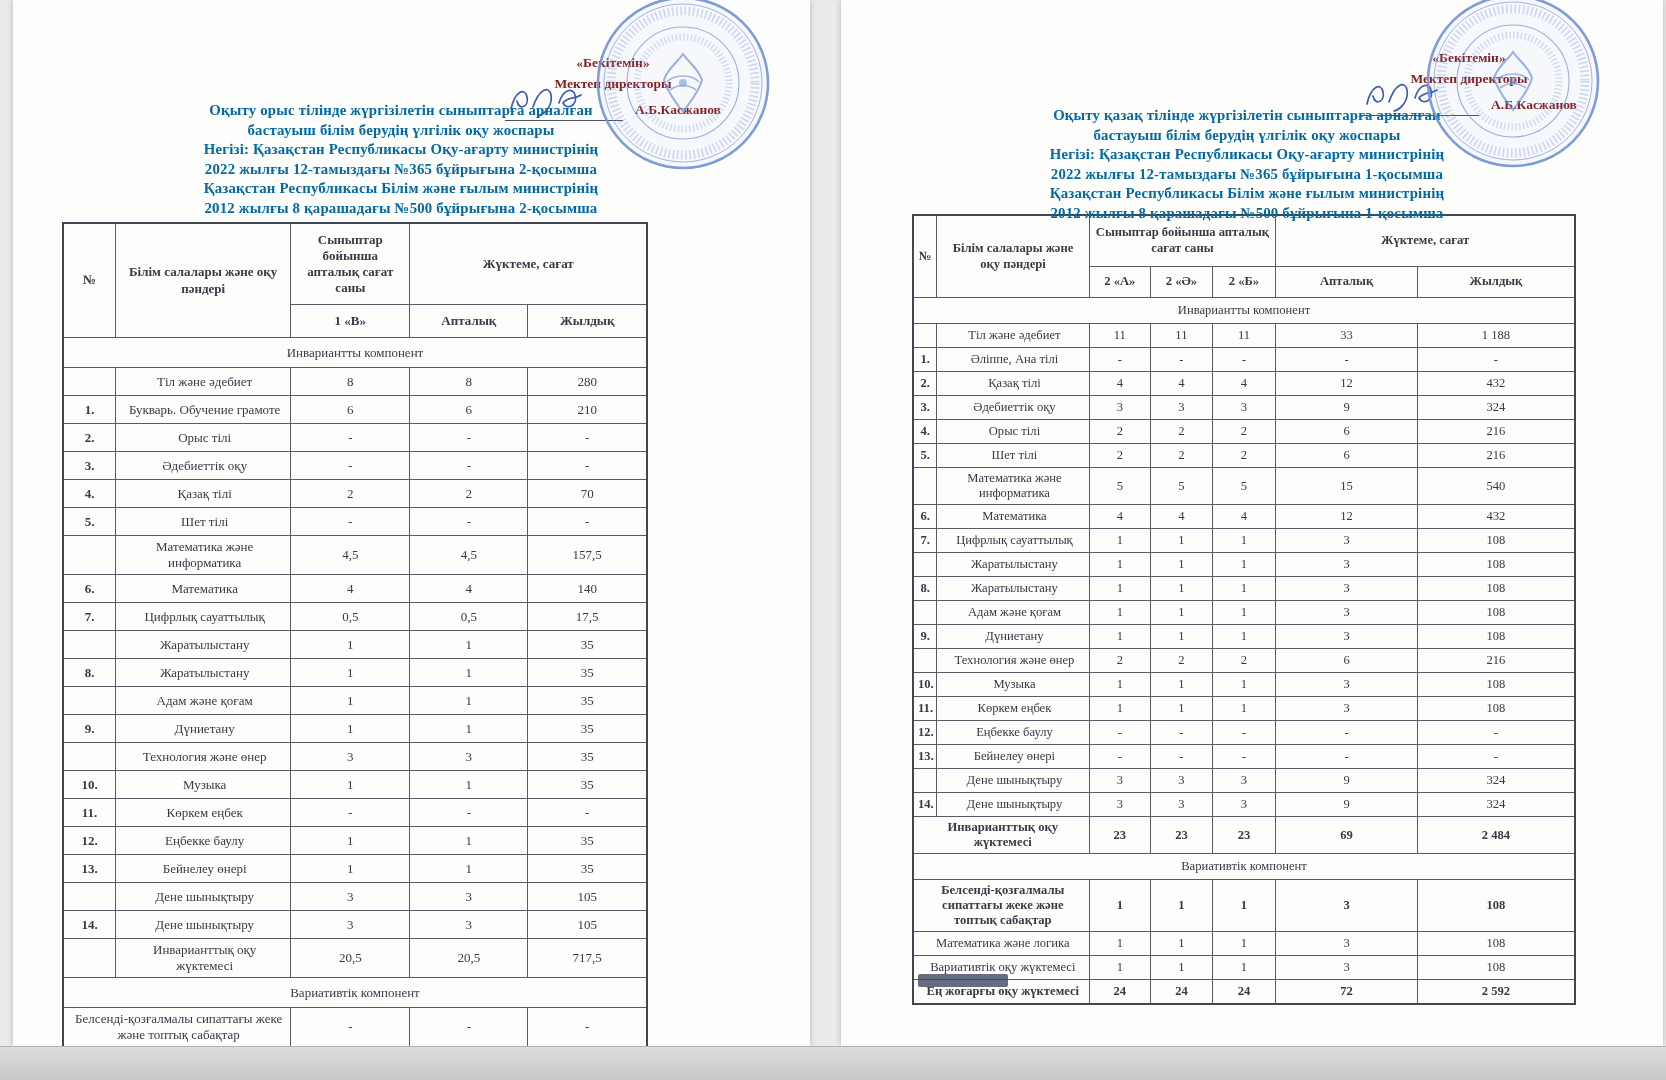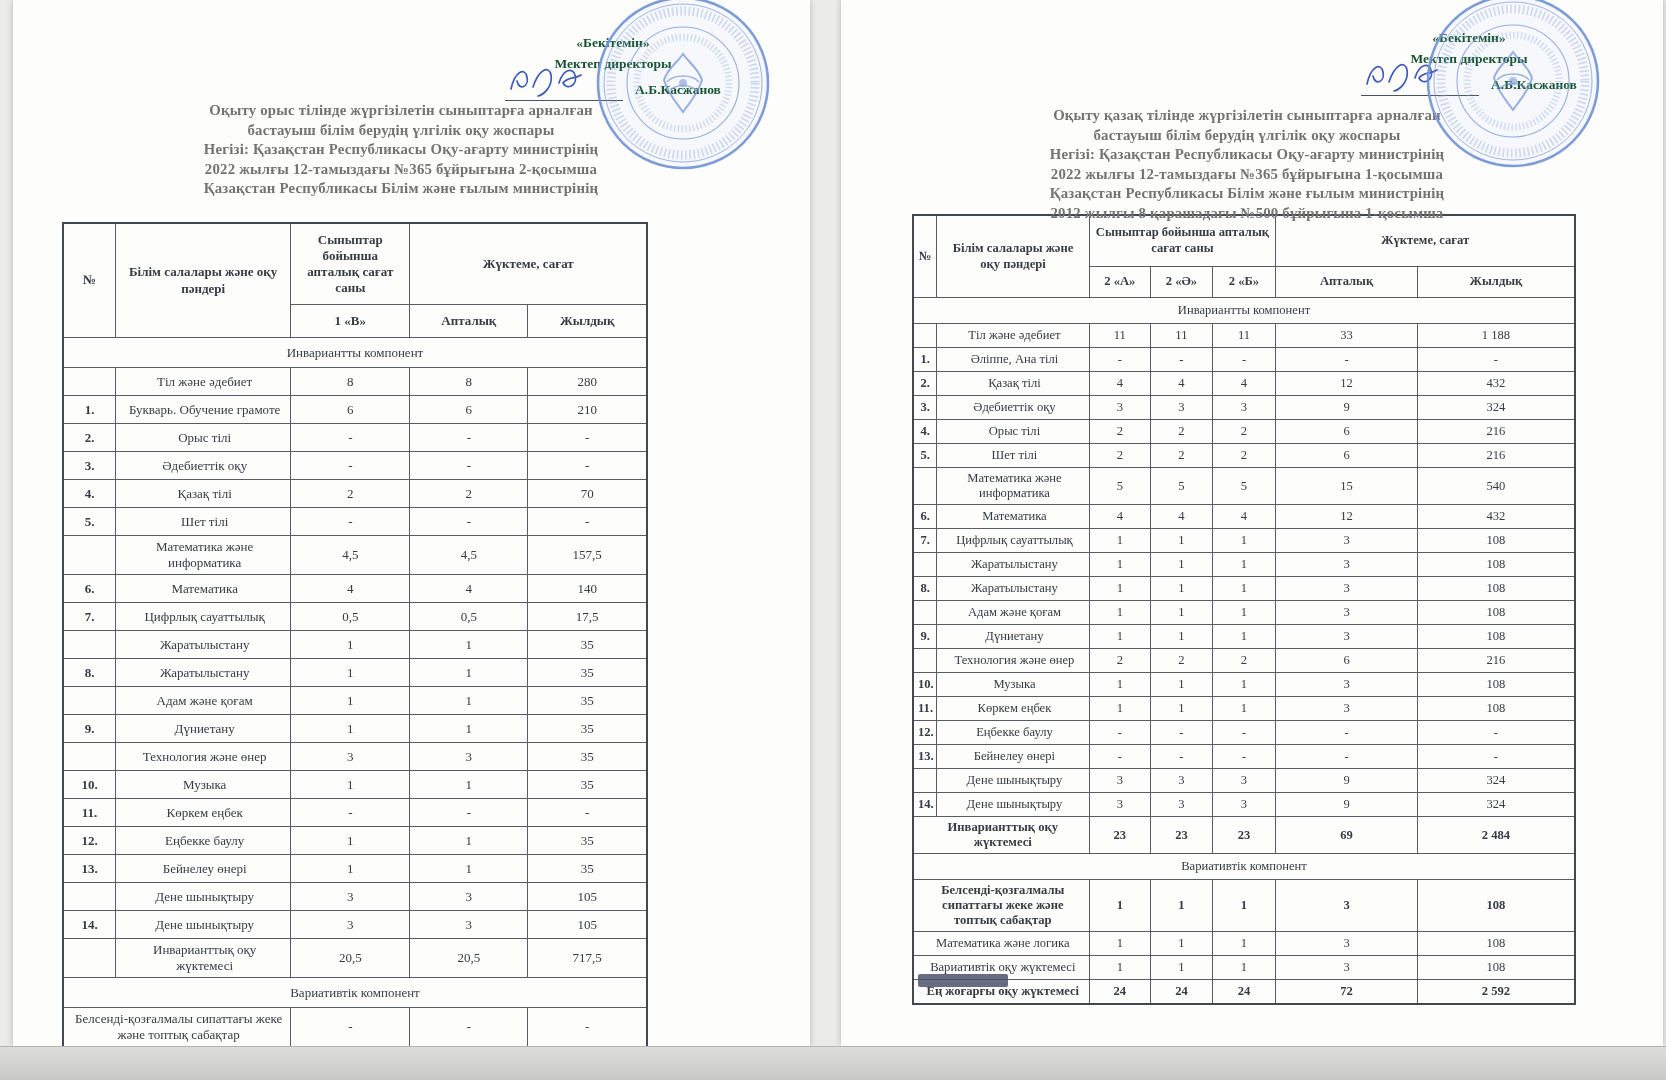--- a/index.html
+++ b/index.html
@@ -9,32 +9,32 @@
     font-family:"Liberation Serif","DejaVu Serif",serif;
   }
   .bottom-bar{position:absolute;left:0;right:0;top:1046px;height:34px;
     background:linear-gradient(#dddddb,#c7c7c5);border-top:1px solid #b2b2b0;}
   .page{position:absolute;top:0;height:1046px;background:#fdfdfc;
     box-shadow:0 0 6px rgba(80,80,80,.35);}
   .page.left{left:13px;width:797px;}
   .page.right{left:841px;width:822px;}
 
   
-  .approval{position:absolute;font-weight:bold;font-size:13.5px;color:#14532d;
-    text-align:center;line-height:1.55;z-index:2;}
+  .approval{position:absolute;font-weight:bold;font-size:13.5px;color:#7f1d1d;
+    text-align:center;line-height:1.55;z-index:2;margin-top:20px;}
   .page.left  .approval{left:440px;top:33px;width:320px;}
   .page.right .approval{left:468px;top:28px;width:320px;}
   .sig-row{display:flex;align-items:flex-end;justify-content:center;gap:12px;
     margin-top:4px;position:relative;height:22px;}
   .sig-line{display:inline-block;width:118px;border-bottom:1.3px solid #4c5160;}
   .sig-svg{position:absolute;left:52px;top:-16px;}
 
   
   .title{position:absolute;text-align:center;font-weight:bold;font-size:14.8px;
-    line-height:1.32;color:#737373;letter-spacing:.2px;z-index:2;}
+    line-height:1.32;color:#0369a1;letter-spacing:.2px;z-index:2;}
   .page.left  .title{left:85px;top:101px;width:606px;}
   .page.right .title{left:116px;top:106px;width:580px;}
 
   
   .seal{position:absolute;z-index:3;opacity:.92;pointer-events:none;}
   .page.left  .seal{left:581px;top:-6px;}
   .page.right .seal{left:583px;top:-8px;}
 
   
   table.doc-table{border-collapse:collapse;position:absolute;table-layout:fixed;
@@ -77,20 +77,21 @@
       </svg>
     </div>
   </div>
 
   <div class="title">
     <div>Оқыту орыс тілінде жүргізілетін сыныптарға арналған</div>
     <div>бастауыш білім берудің үлгілік оқу жоспары</div>
     <div>Негізі: Қазақстан Республикасы Оқу-ағарту министрінің</div>
     <div>2022 жылғы 12-тамыздағы №365 бұйрығына 2-қосымша</div>
     <div>Қазақстан Республикасы Білім және ғылым министрінің</div>
+    <div>2012 жылғы 8 қарашадағы №500 бұйрығына 2-қосымша</div>
   </div>
 
   <svg class="seal" width="178" height="178" viewBox="0 0 178 178">
     <circle cx="89" cy="89" r="85" fill="rgba(116,149,214,0.06)" stroke="#7495d6" stroke-width="2.6"></circle>
     <circle cx="89" cy="89" r="79" fill="none" stroke="#7495d6" stroke-width="1" opacity=".75"></circle>
     <circle cx="89" cy="89" r="72" fill="none" stroke="#8aa5dc" stroke-width="9" stroke-dasharray="1.6 2.6" opacity=".42"></circle>
     <circle cx="89" cy="89" r="56" fill="none" stroke="#7495d6" stroke-width="1.1" opacity=".8"></circle>
     <circle cx="89" cy="89" r="46" fill="none" stroke="#8aa5dc" stroke-width="7" stroke-dasharray="1.4 2.4" opacity=".38"></circle>
     <path d="M89 60 C96 70, 104 74, 108 86 C104 100, 96 108, 89 118 C82 108, 74 100, 70 86 C74 74, 82 70, 89 60 Z" fill="none" stroke="#6d8fd2" stroke-width="2" opacity=".75"></path>
     <path d="M73 88 C80 80, 98 80, 105 88 M76 96 C84 90, 94 90, 102 96" fill="none" stroke="#6d8fd2" stroke-width="1.6" opacity=".7"></path>

